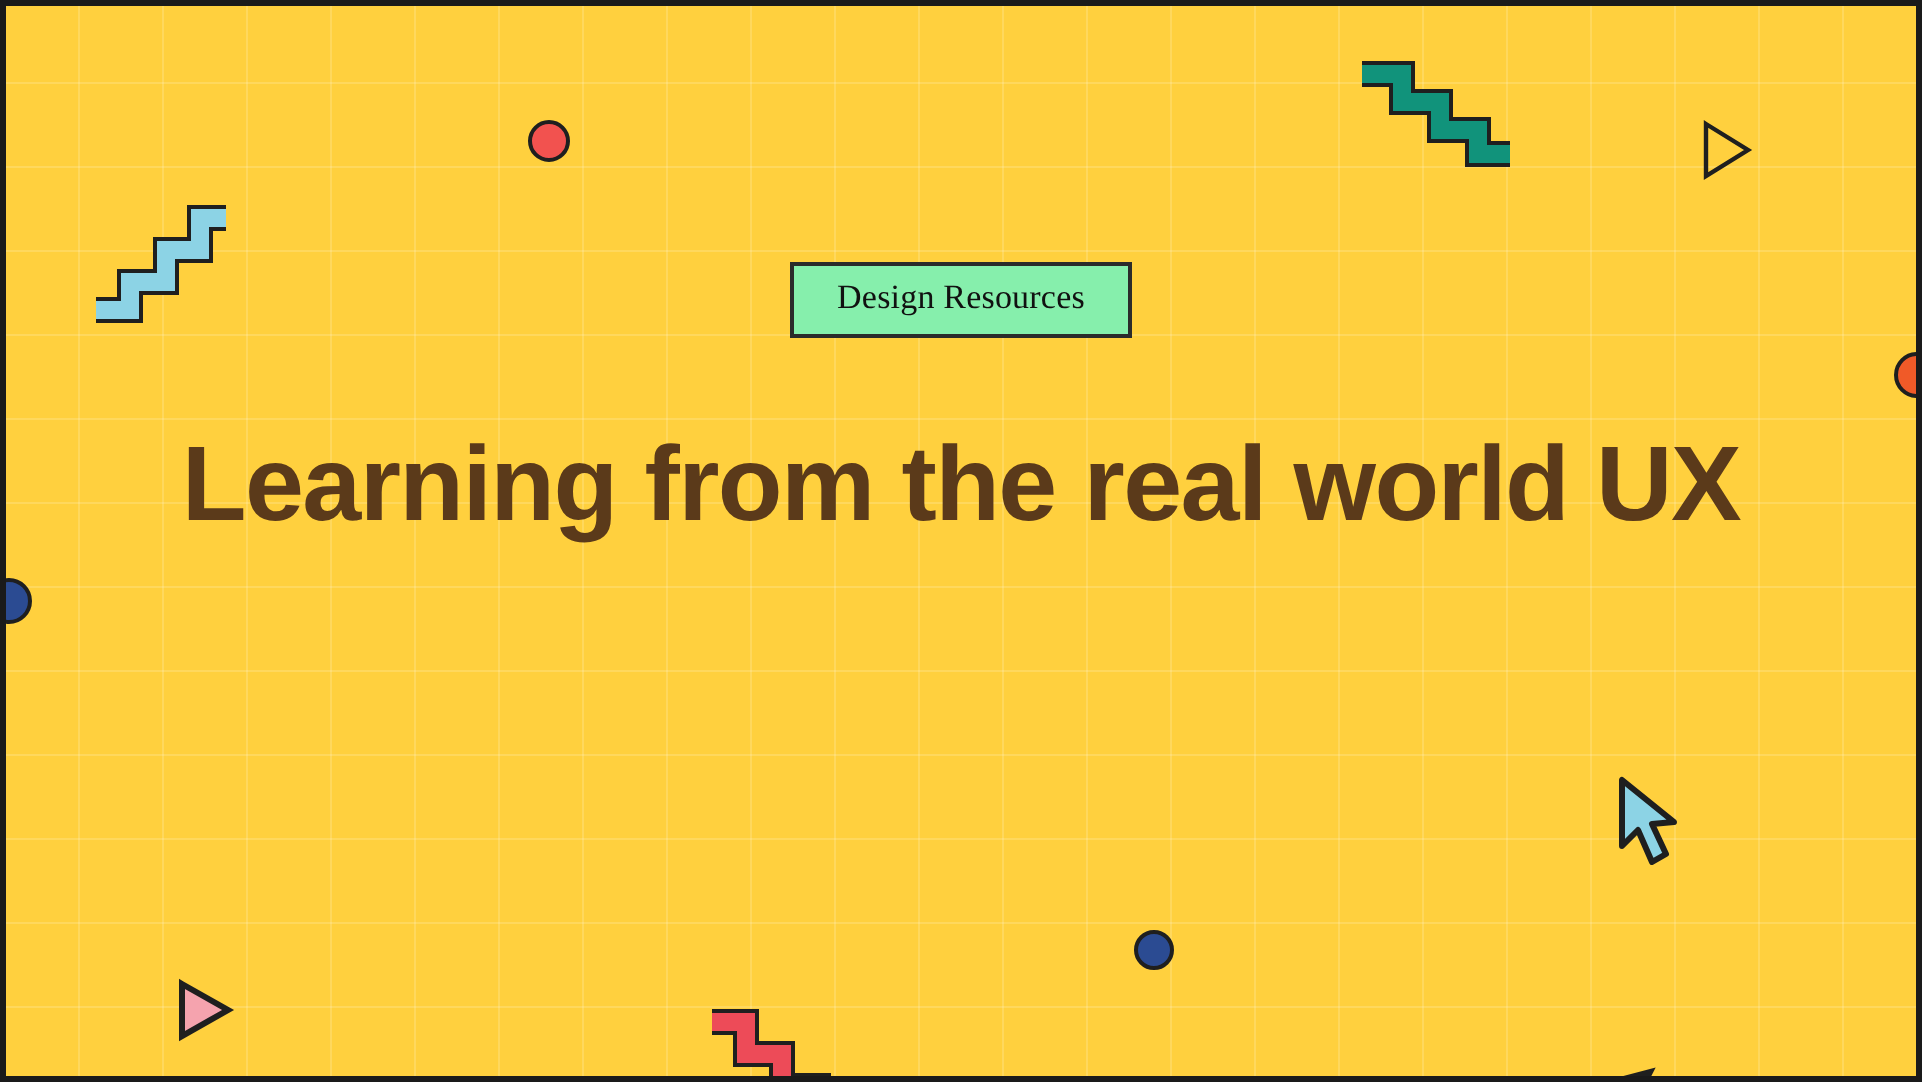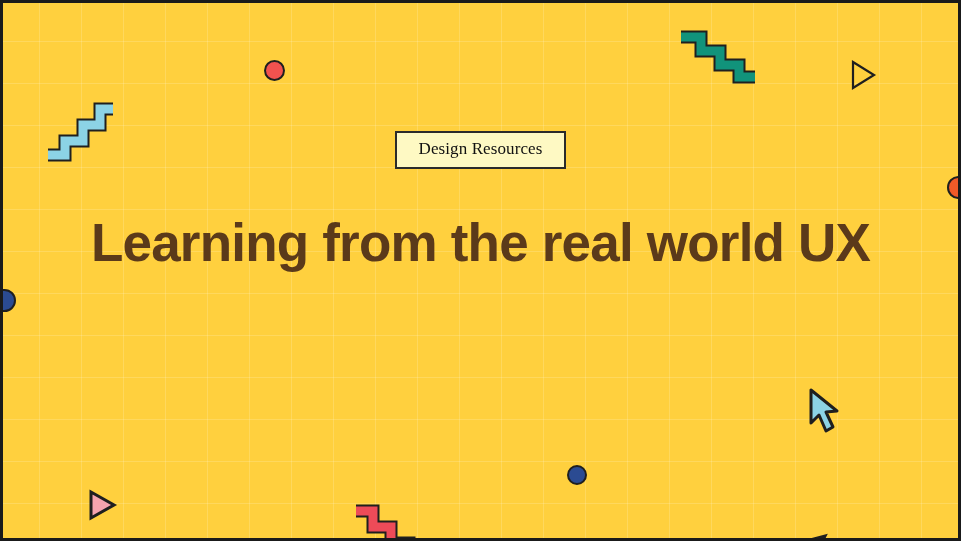--- a/index.html
+++ b/index.html
@@ -40,21 +40,21 @@
     display: flex;
     flex-direction: column;
     align-items: center;
     justify-content: flex-start;
     padding-top: 128px;
     z-index: 5;
   }
 
   .badge {
     display: inline-block;
-    background: #fef9c3;
+    background: #86efac;
     border: 2px solid #2b2b2b;
     color: #111111;
     font-family: "Liberation Serif", serif;
     font-size: 17px;
     letter-spacing: 0.1px;
     padding: 7px 22px 8px 22px;
     line-height: 1.1;
   }
 
   .title {

